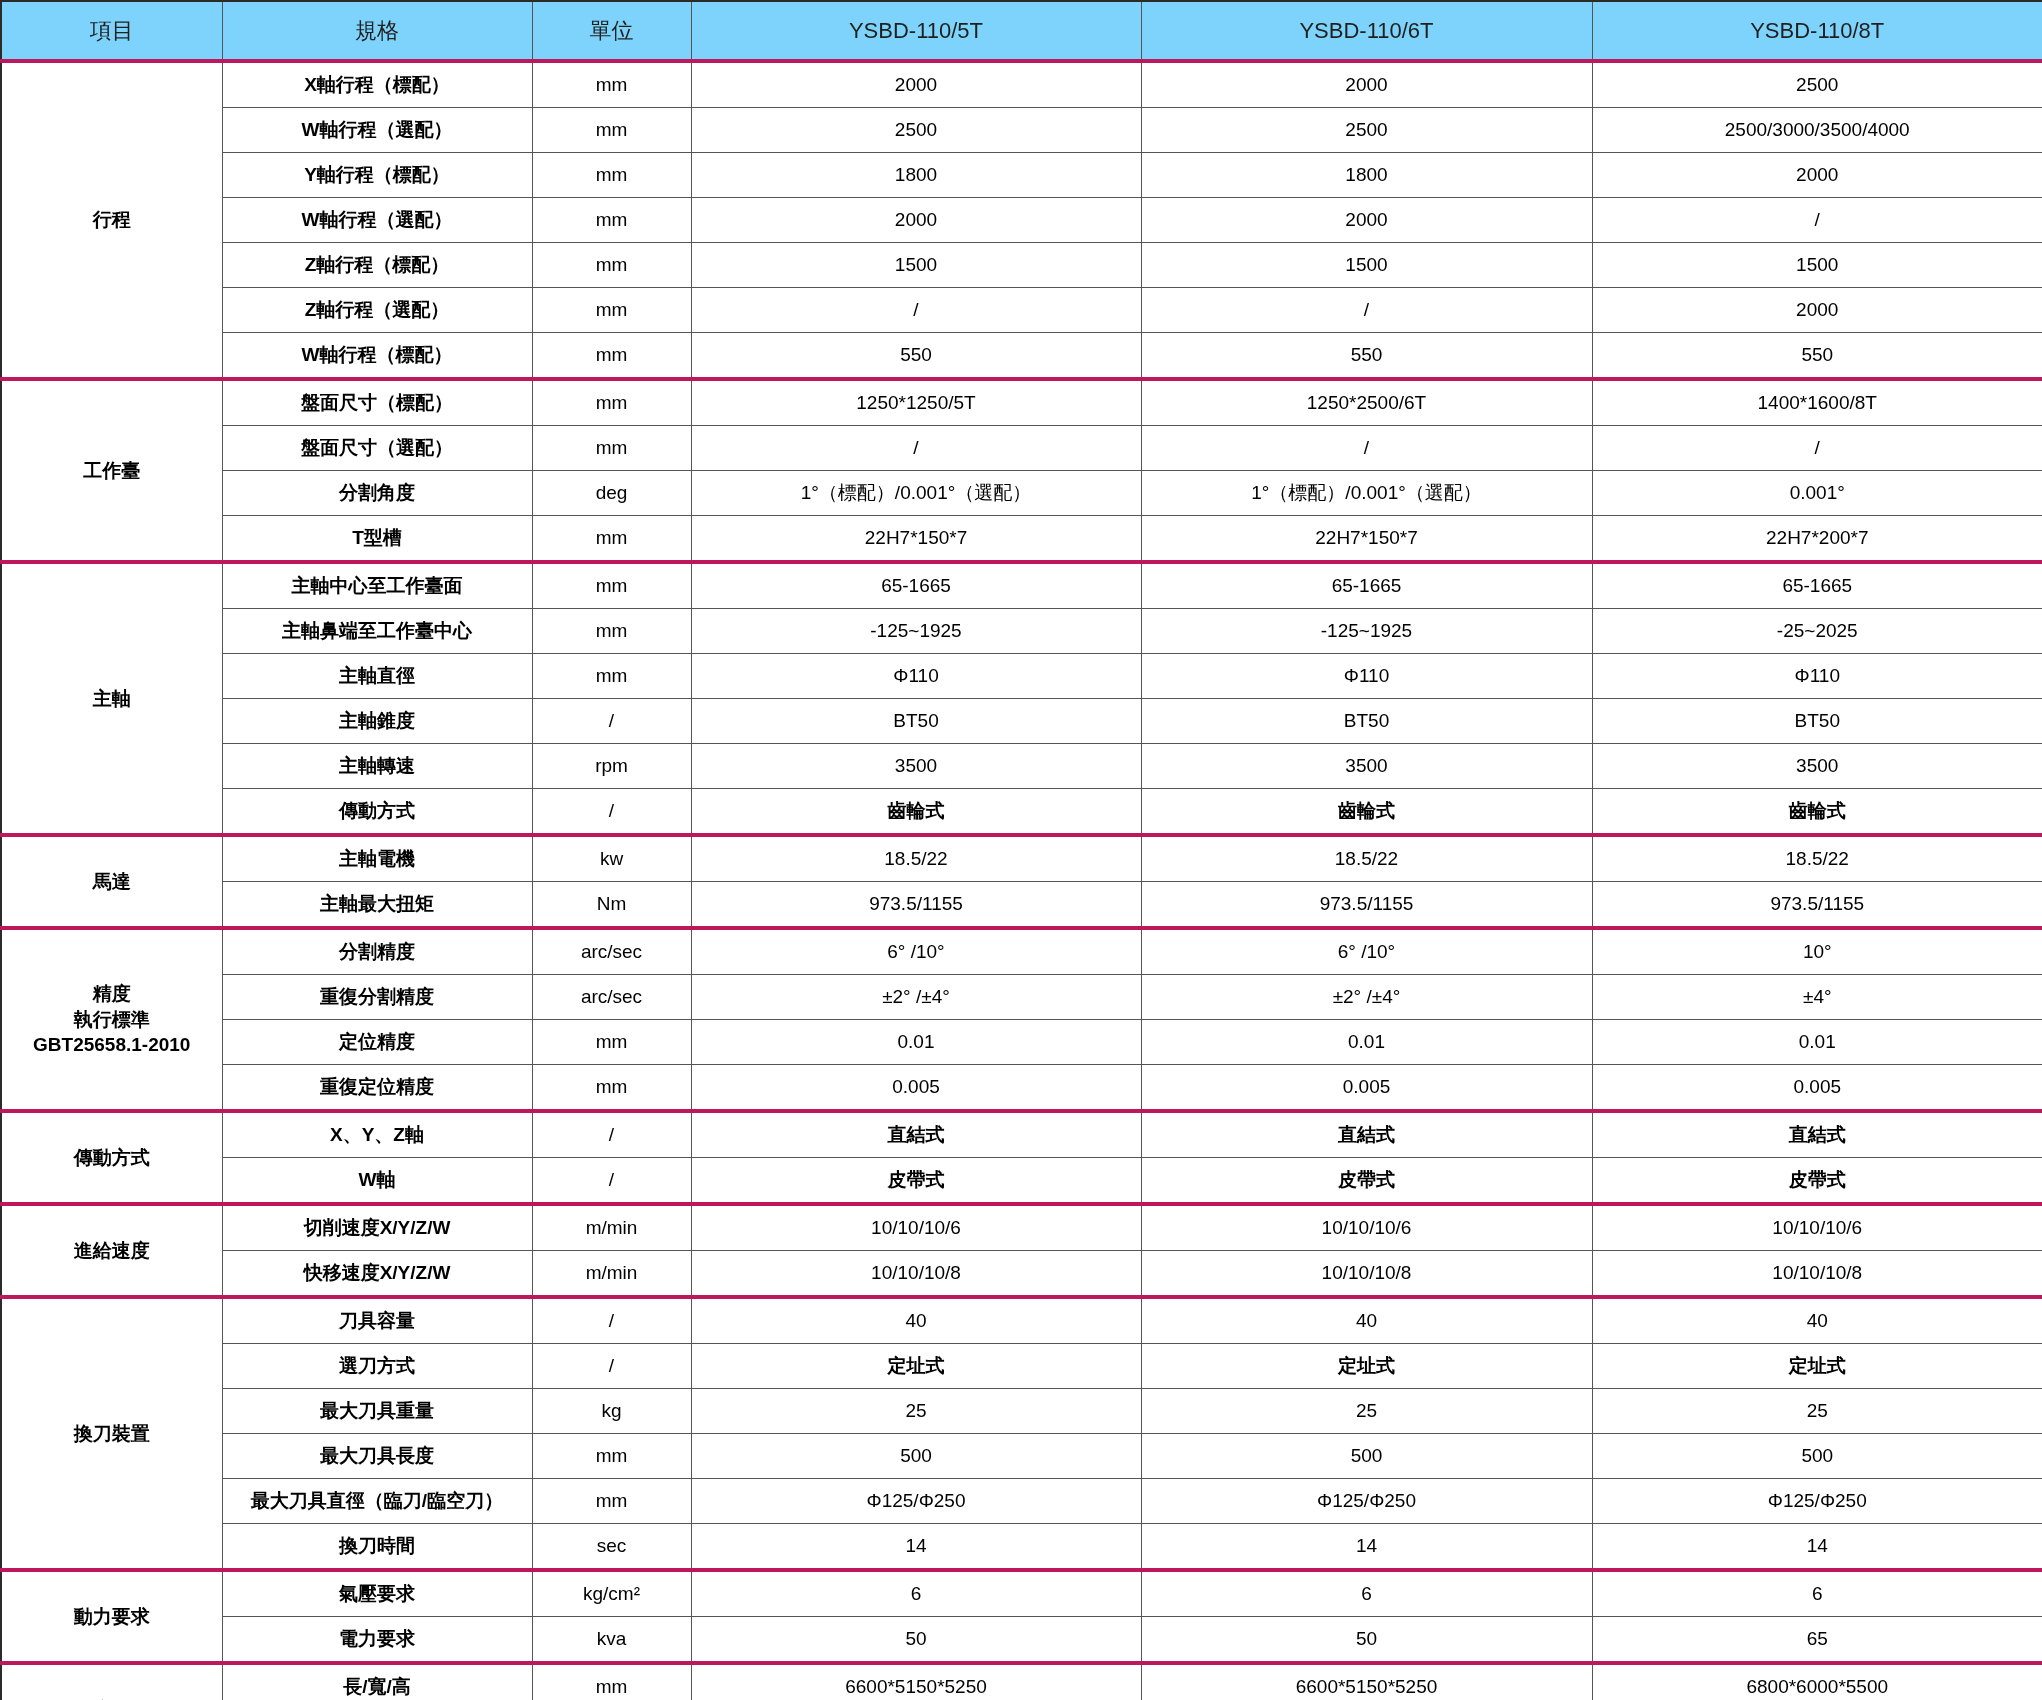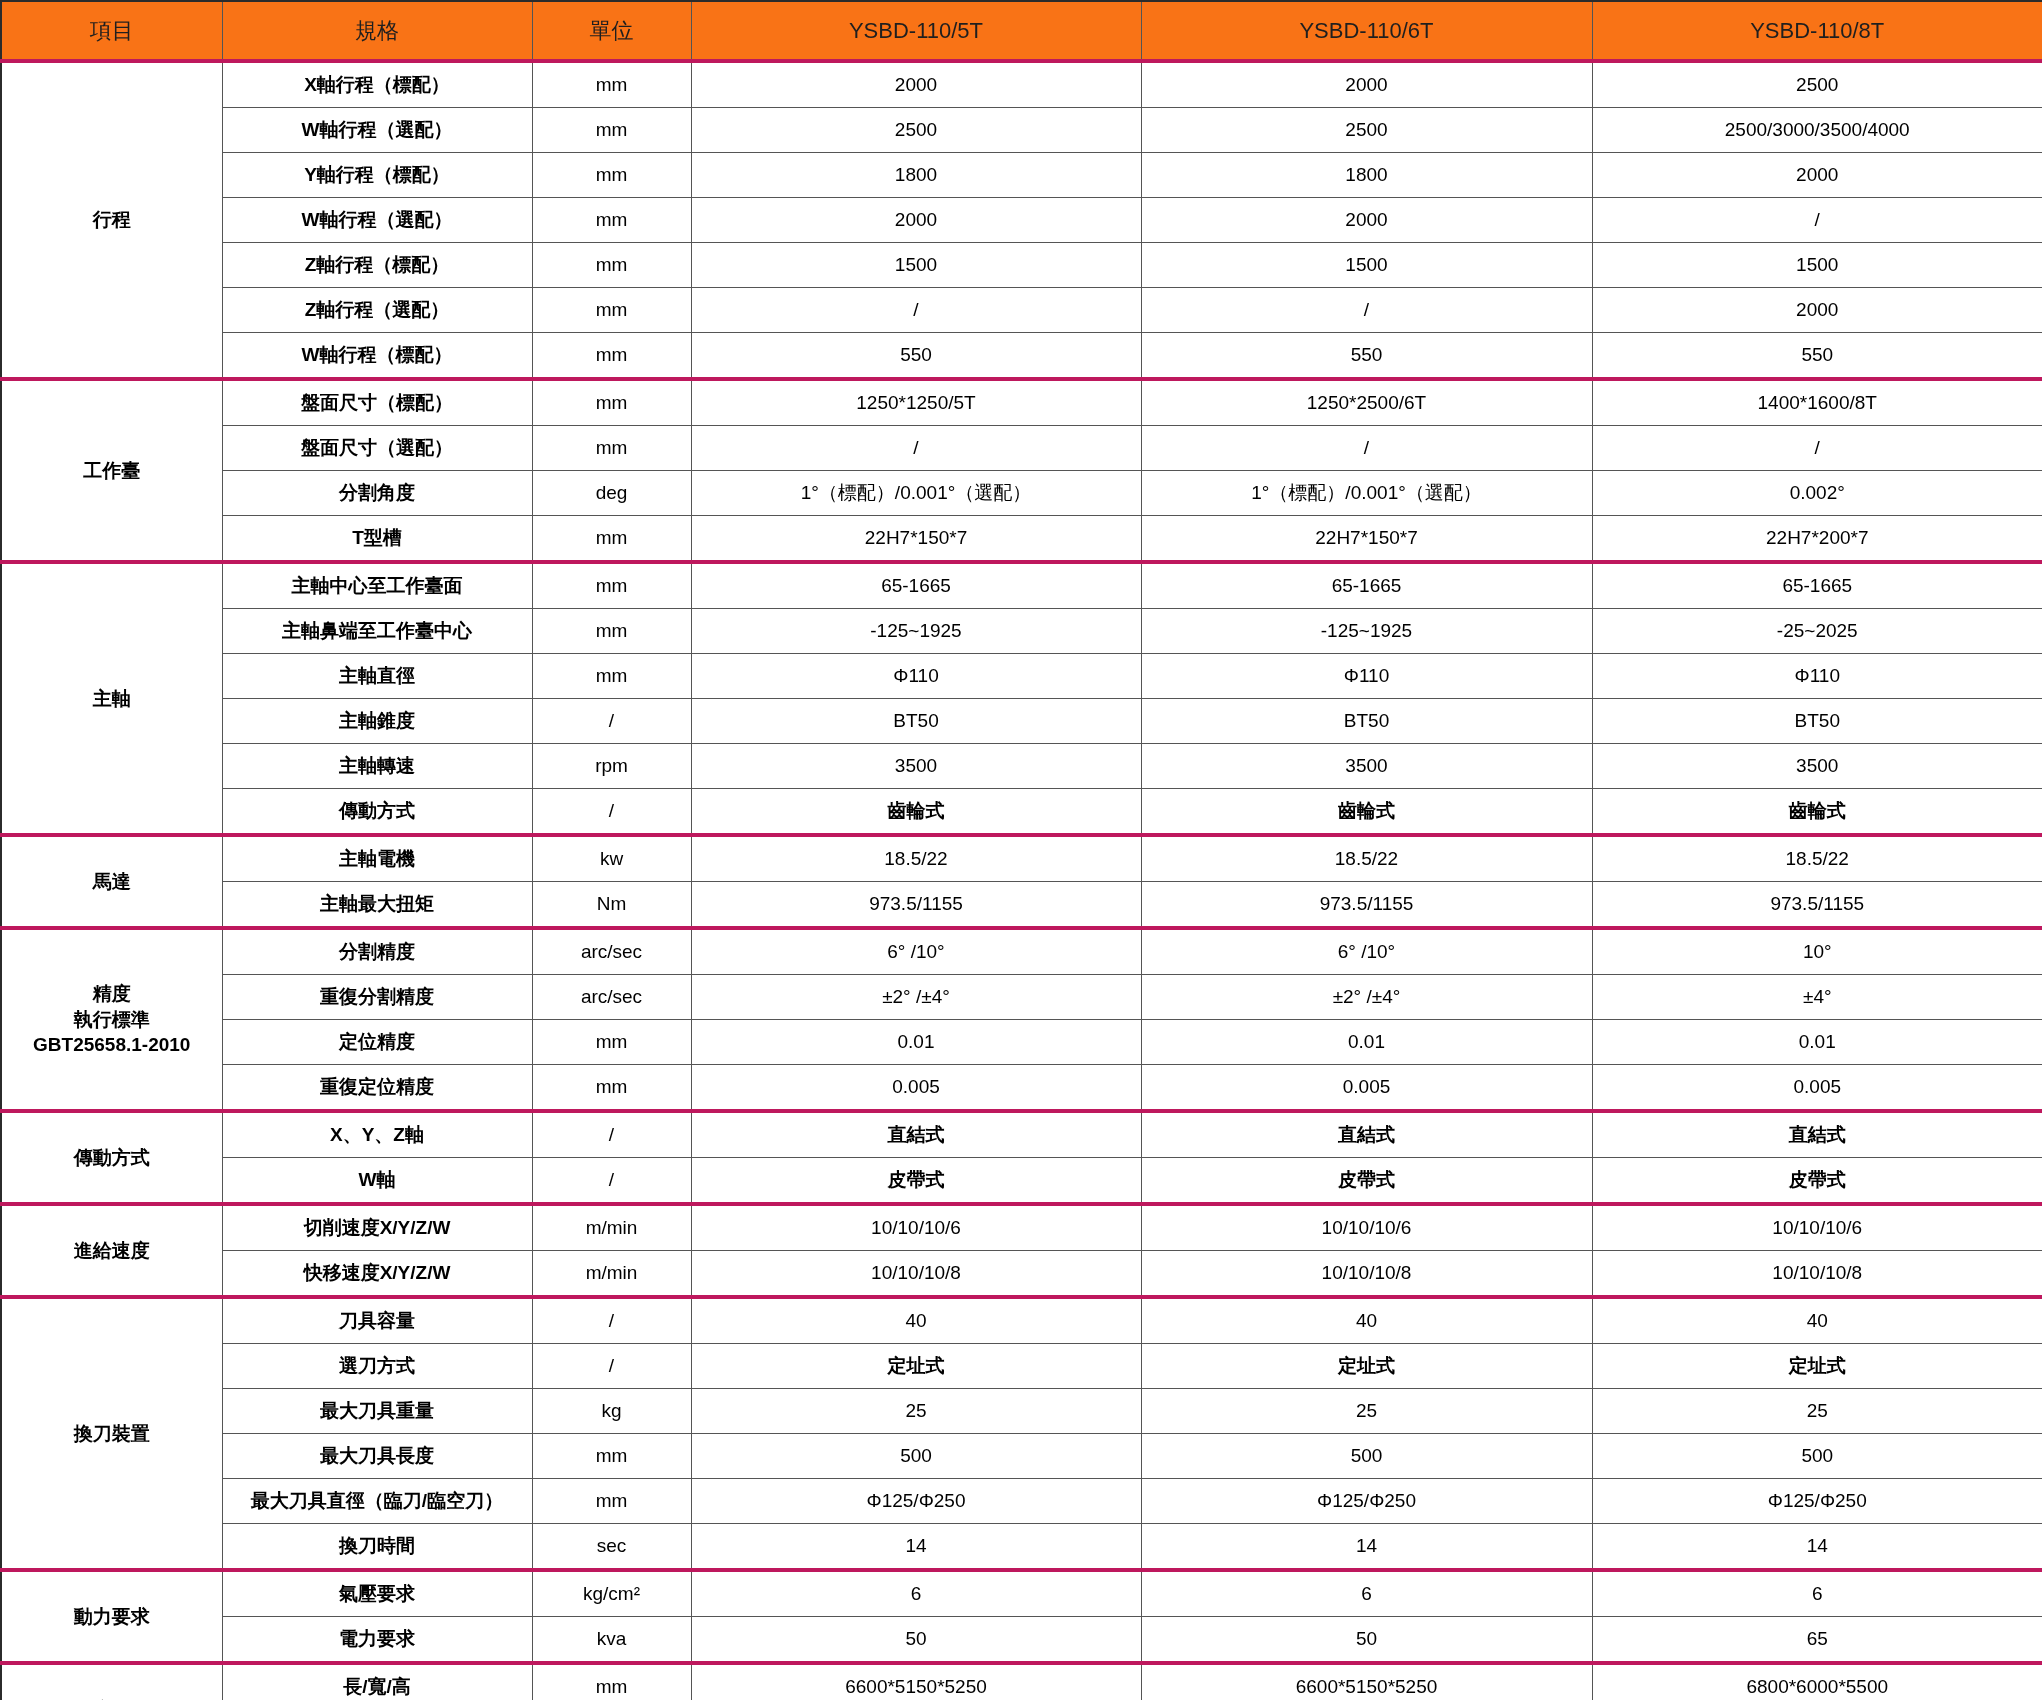--- a/index.html
+++ b/index.html
@@ -15,21 +15,21 @@
     background: #eef5ee;
   }
   table.spec {
     width: 2042px;
     border-collapse: collapse;
     table-layout: fixed;
     background: #ffffff;
     border: 2px solid #2b2b2b;
   }
   table.spec th {
-    background: #f97316;
+    background: #7dd3fc;
     height: 57px;
     font-weight: normal;
     font-size: 22px;
     color: #1f1f1f;
     border: 1px solid #555555;
     border-top: none;
     text-align: center;
     padding: 0 4px;
   }
   table.spec td {
@@ -154,21 +154,21 @@
           <td class="unit-cell">mm</td>
           <td class="value-cell">/</td>
           <td class="value-cell">/</td>
           <td class="value-cell">/</td>
         </tr>
         <tr>
           <td class="spec-cell">分割角度</td>
           <td class="unit-cell">deg</td>
           <td class="value-cell">1°（標配）/0.001°（選配）</td>
           <td class="value-cell">1°（標配）/0.001°（選配）</td>
-          <td class="value-cell">0.002°</td>
+          <td class="value-cell">0.001°</td>
         </tr>
         <tr>
           <td class="spec-cell">T型槽</td>
           <td class="unit-cell">mm</td>
           <td class="value-cell">22H7*150*7</td>
           <td class="value-cell">22H7*150*7</td>
           <td class="value-cell">22H7*200*7</td>
         </tr>
         <tr class="group-start">
           <td class="item-cell" rowspan="6">主軸</td>

